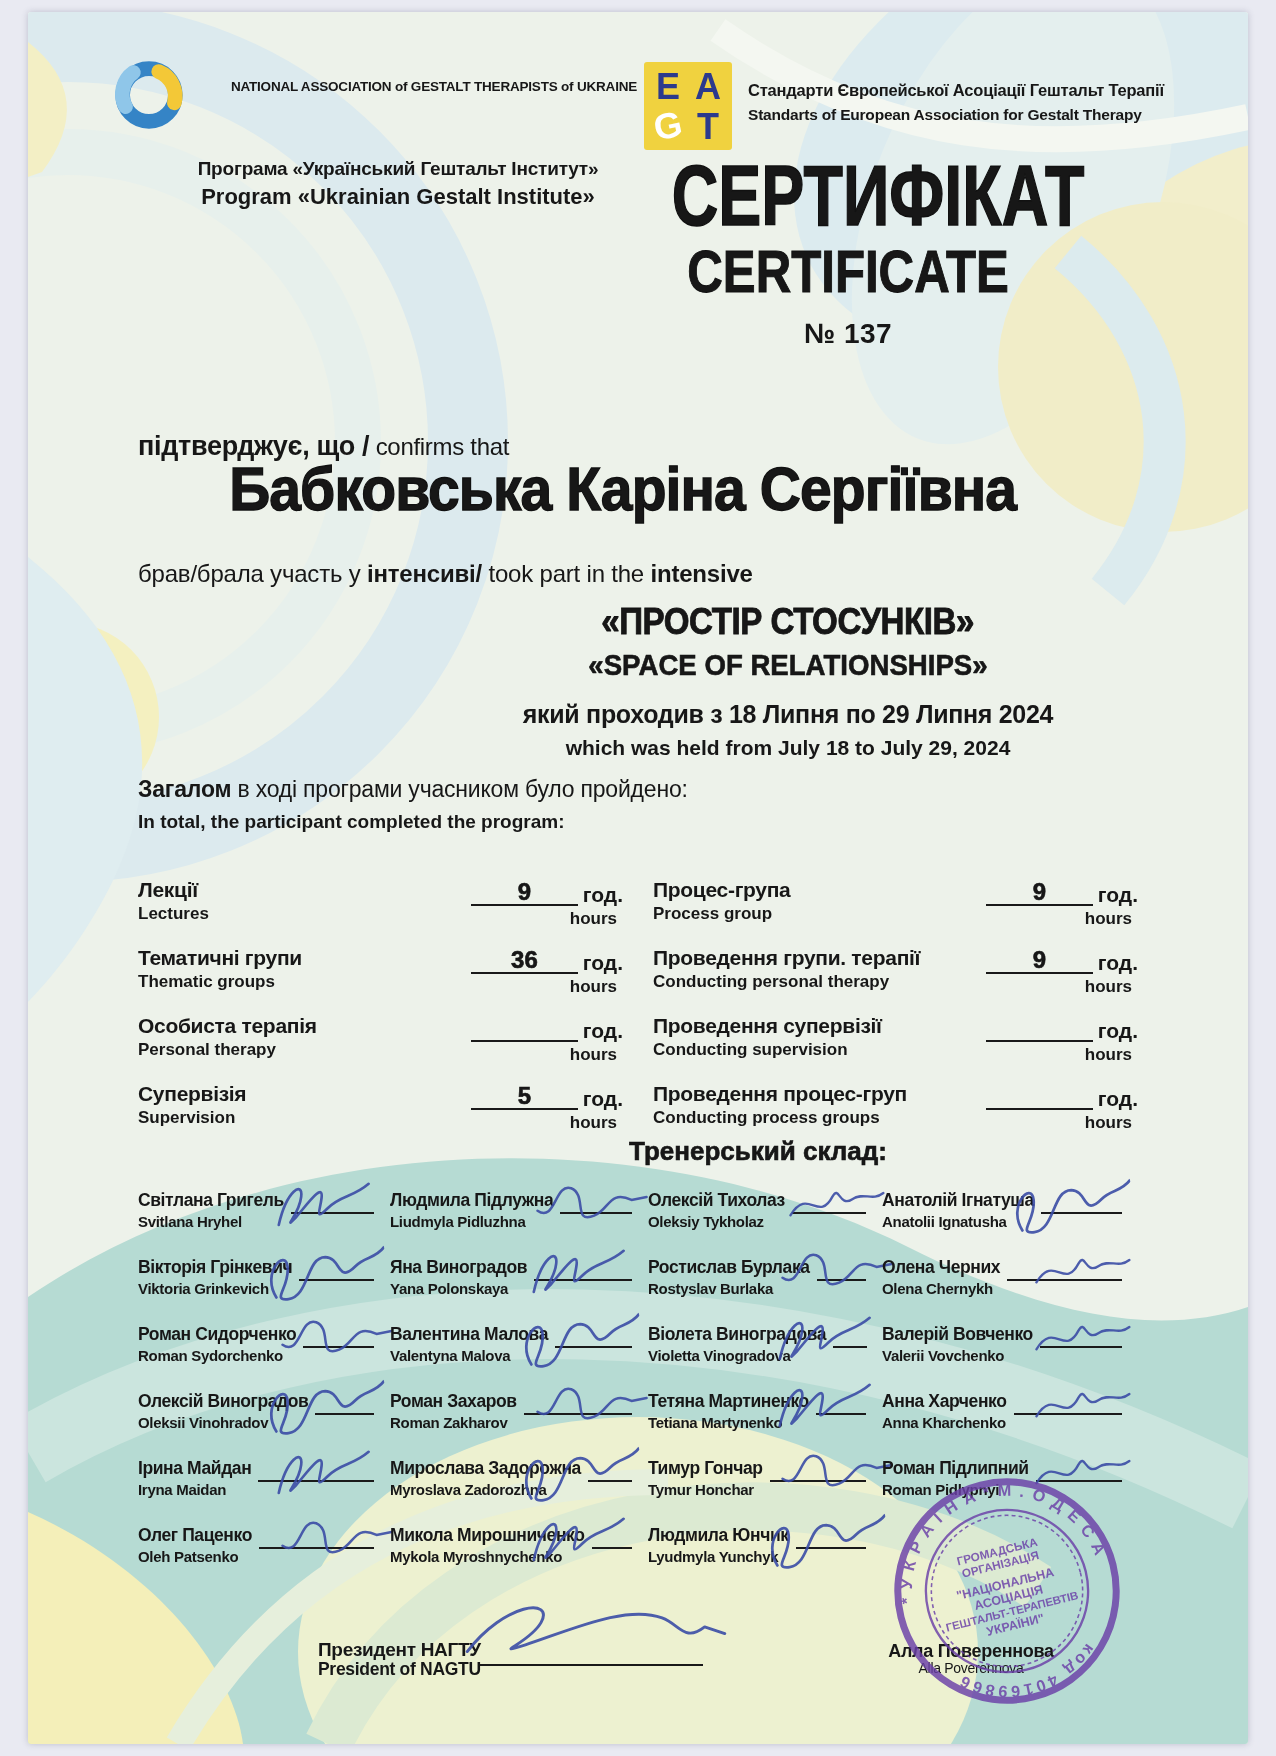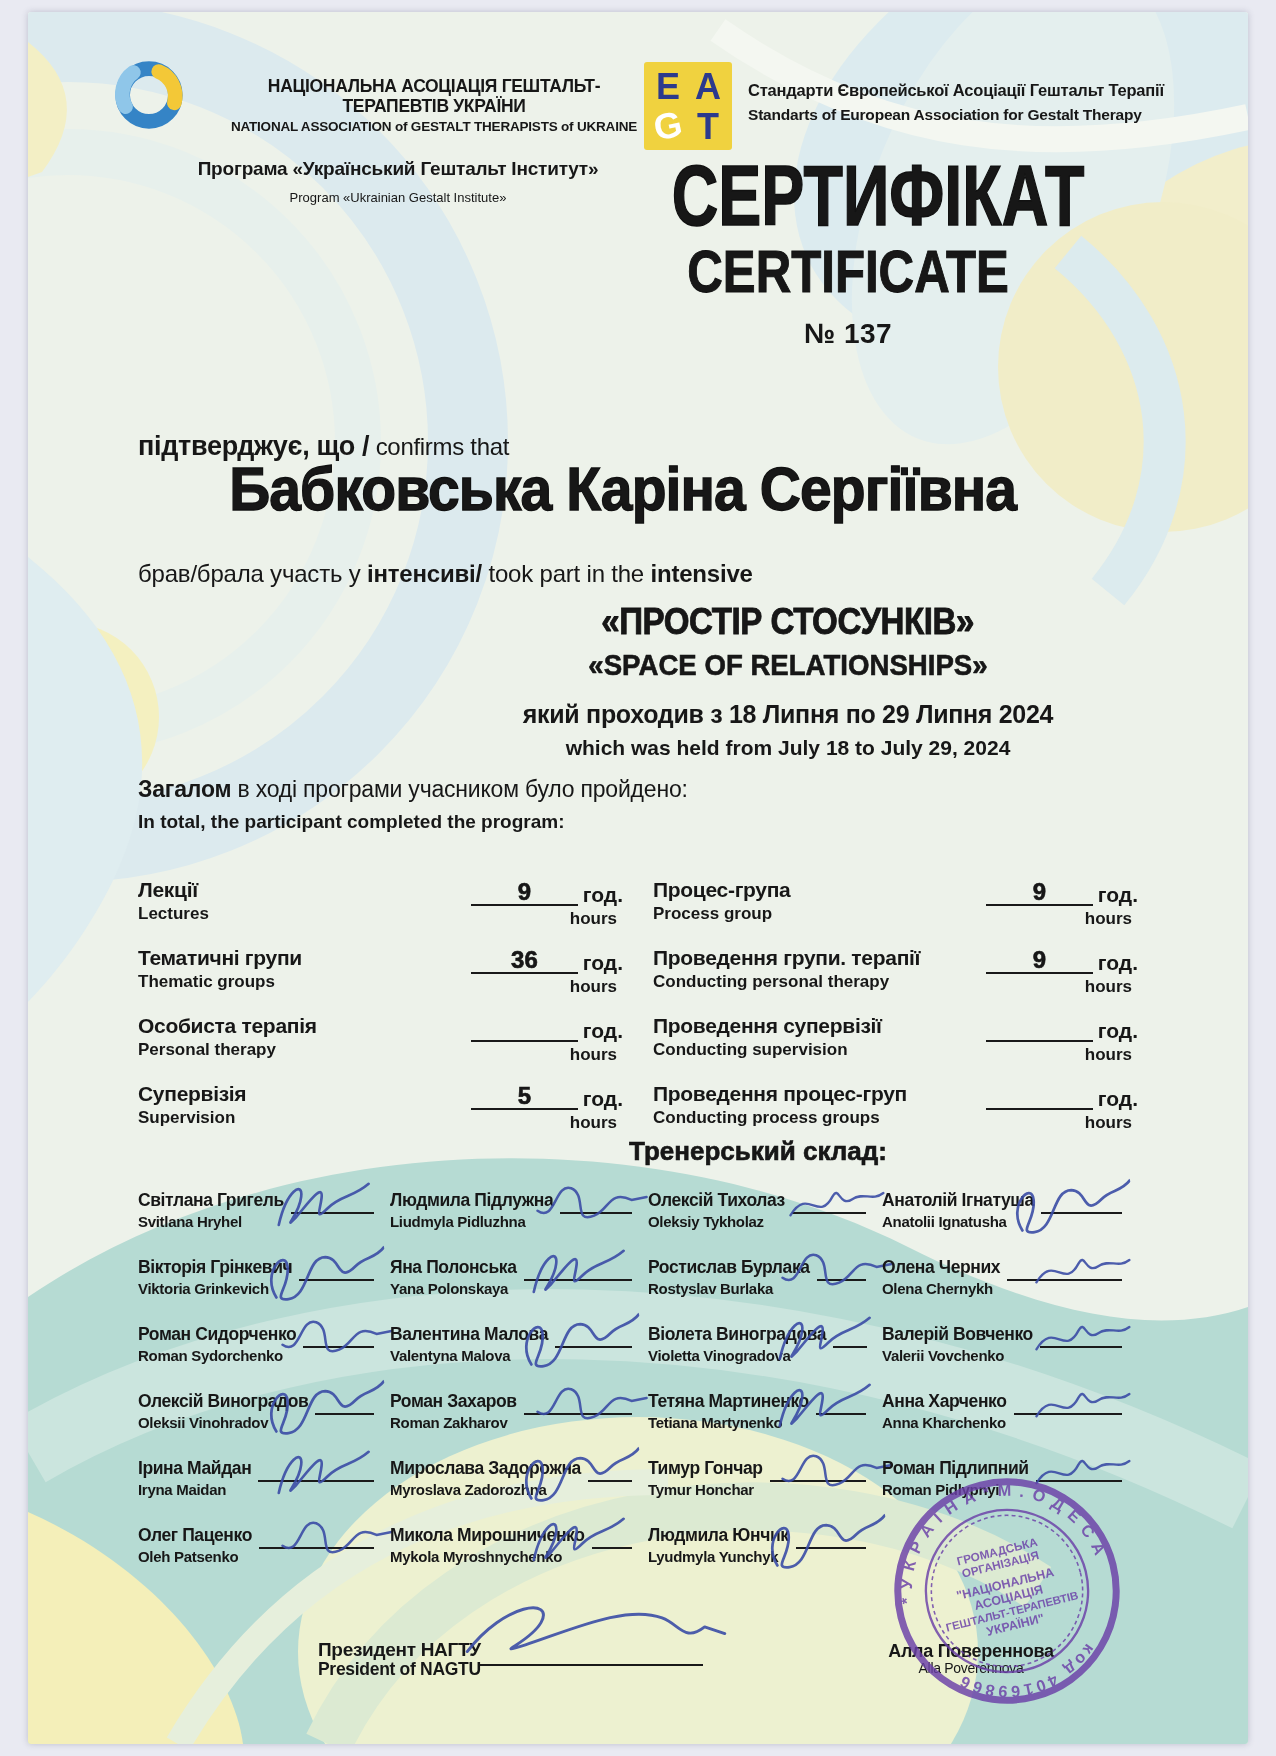--- a/index.html
+++ b/index.html
@@ -30,21 +30,21 @@
   .eagt-box span{display:inline-block;transform:scaleY(1.05);}
   .eagt-e,.eagt-a{color:#2c3a8d;}
   .eagt-g{color:#ffffff;transform:rotate(-12deg) !important;}
   .eagt-t{color:#2c3a8d;}
   .eagt-text{left:720px;top:70px;line-height:1.0;}
   .eagt-uk{font-size:16.5px;font-weight:600;letter-spacing:-0.2px;}
   .eagt-en{font-size:15.5px;font-weight:600;margin-top:8px;letter-spacing:-0.2px;}
 
   .program{left:130px;top:146px;width:480px;text-align:center;}
   .program-uk{font-size:19px;font-weight:600;letter-spacing:-0.2px;}
-  .program-en{font-size:13px;font-weight:400;margin-top:10px;}
+  .program-en{font-size:22px;font-weight:700;margin-top:4px;}
 
   .titleblock{left:575px;top:140px;width:490px;text-align:center;}
   .title-uk{
     font-size:86px;font-weight:800;letter-spacing:0px;line-height:1;
     display:inline-block;transform:scaleX(.75);-webkit-text-stroke:1.5px #111;
   }
   .title-en{
     font-size:60px;font-weight:800;line-height:1;margin-top:4px;
     display:inline-block;transform:scaleX(.82);-webkit-text-stroke:1px #111;
   }
@@ -165,21 +165,20 @@
     <path d="M0,1500 C125,1555 205,1655 215,1732 L0,1732 Z" fill="#f4efb9"></path>
     <path d="M150,1732 C260,1545 430,1470 640,1470" stroke="#e6efdc" stroke-width="26" fill="none"></path>
   </svg>
 
   <svg class="abs nagtu-logo" viewBox="0 0 80 80">
     <circle cx="40" cy="40" r="27" fill="none" stroke="#3584c6" stroke-width="15"></circle>
     <path d="M50,16 A27,27 0 0 1 66,48" stroke="#f3c837" stroke-width="15" fill="none" stroke-linecap="round"></path>
     <path d="M16,52 A27,27 0 0 1 24,17" stroke="#8fc6e9" stroke-width="15" fill="none" stroke-linecap="round"></path>
   </svg>
   <div class="abs org">
-    <div class="org-uk">НАЦІОНАЛЬНА АСОЦІАЦІЯ ГЕШТАЛЬТ-ТЕРАПЕВТІВ УКРАЇНИ</div>
     <div class="org-en">NATIONAL ASSOCIATION of GESTALT THERAPISTS of UKRAINE</div>
   </div>
   <div class="abs eagt-box">
     <span class="eagt-e">E</span>
     <span class="eagt-a">A</span>
     <span class="eagt-g">G</span>
     <span class="eagt-t">T</span>
   </div>
   <div class="abs eagt-text">
     <div class="eagt-uk">Стандарти Європейської Асоціації Гештальт Терапії</div>
@@ -381,21 +380,21 @@
           <div class="t-uk">Вікторія Грінкевич</div>
           <div class="t-en">Viktoria Grinkevich</div>
         </div>
         <div class="tline"></div>
         <svg class="sig sgC" viewBox="0 0 112 48">
           <use href="#sigC"></use>
         </svg>
       </div>
     <div class="tcell">
         <div class="tnames">
-          <div class="t-uk">Яна Полонська</div>
+          <div class="t-uk">Яна Виноградов</div>
           <div class="t-en">Yana Polonskaya</div>
         </div>
         <div class="tline"></div>
         <svg class="sig sgA" viewBox="0 0 112 48">
           <use href="#sigA"></use>
         </svg>
       </div>
     <div class="tcell">
         <div class="tnames">
           <div class="t-uk">Ростислав Бурлака</div>

